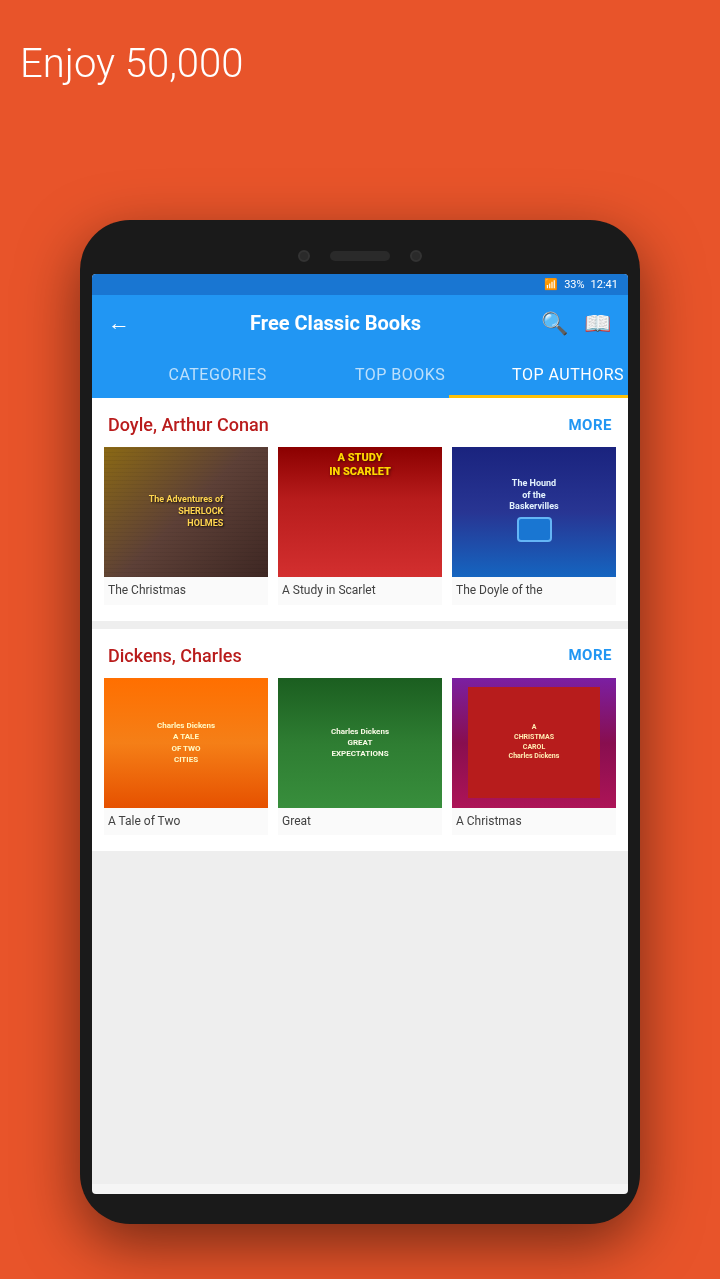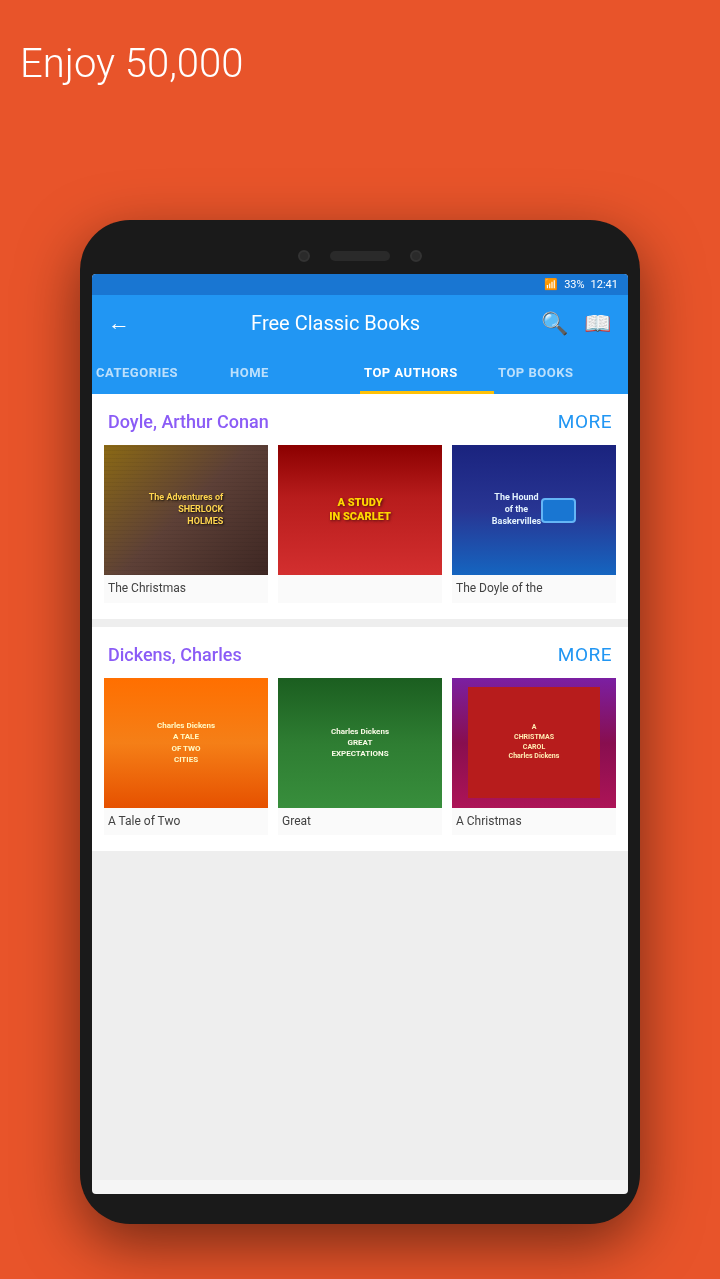--- a/index.html
+++ b/index.html
@@ -86,42 +86,42 @@
       display: flex;
       align-items: center;
       padding: 0 16px;
       height: 56px;
       gap: 16px;
     }
 
     .app-bar-title {
       flex: 1;
       font-size: 20px;
-      font-weight: 400;
+      font-weight: 700;
       text-align: center;
     }
 
     .app-bar-icon {
       font-size: 22px;
       cursor: pointer;
     }
 
     
     .tabs {
       background: #2196F3;
       display: flex;
       overflow: hidden;
     }
 
     .tab {
       flex: 1;
-      text-align: left;
+      text-align: right;
       color: rgba(255,255,255,0.7);
-      font-size: 13px;
-      font-weight: 700;
+      font-size: 16px;
+      font-weight: 400;
       padding: 14px 4px;
       cursor: pointer;
       position: relative;
       letter-spacing: 0.5px;
       text-transform: uppercase;
     }
 
     .tab.active {
       color: white;
     }
@@ -152,27 +152,27 @@
     .author-header {
       display: flex;
       justify-content: space-between;
       align-items: center;
       padding: 16px 16px 12px;
     }
 
     .author-name {
       font-size: 18px;
       font-weight: 500;
-      color: #8b5cf6;
+      color: #b91c1c;
     }
 
     .more-link {
       color: #2196F3;
-      font-size: 19px;
-      font-weight: 400;
+      font-size: 15px;
+      font-weight: 700;
       cursor: pointer;
       letter-spacing: 0.5px;
     }
 
     .books-row {
       display: flex;
       padding: 0 12px 16px;
       gap: 10px;
     }
 
@@ -212,39 +212,40 @@
       z-index: 1;
       text-shadow: 1px 1px 2px rgba(0,0,0,0.8);
       line-height: 1.3;
     }
 
     
     .cover-scarlet {
       background: linear-gradient(180deg, #8B0000 0%, #B71C1C 40%, #D32F2F 100%);
       height: 100%;
       display: flex;
-      align-items: center;
+      align-items: flex-start;
       justify-content: center;
     }
     .cover-scarlet-text {
       color: #FFD700;
       font-size: 11px;
       font-weight: 900;
       text-align: center;
       padding: 4px;
       text-transform: uppercase;
       line-height: 1.3;
       text-shadow: 1px 1px 3px rgba(0,0,0,0.6);
     }
 
     
     .cover-hound {
       background: linear-gradient(180deg, #1A237E 0%, #283593 50%, #1565C0 100%);
       height: 100%;
       display: flex;
+      flex-direction: column;
       align-items: center;
       justify-content: center;
       padding: 6px;
     }
     .cover-hound-text {
       color: #E3F2FD;
       font-size: 9px;
       font-weight: bold;
       text-align: center;
       line-height: 1.3;
@@ -350,27 +351,24 @@
       <span class="app-bar-title">Free Classic Books</span>
       <span class="app-bar-icon">🔍</span>
       <span class="app-bar-icon">📖</span>
     </div>
 
     <div class="tabs">
       <div class="tab">
         <span>CATEGORIES</span>
       </div>
       <div class="tab">
-        <span>HOME</span>
+        <span>TOP BOOKS</span>
       </div>
       <div class="tab active">
         <span>TOP AUTHORS</span>
-      </div>
-      <div class="tab">
-        <span>TOP BOOKS</span>
       </div>
     </div>
 
     <div class="content">
 
       <div class="author-section">
         <div class="author-header">
           <span class="author-name">Doyle, Arthur Conan</span>
           <span class="more-link">MORE</span>
         </div>
@@ -384,20 +382,21 @@
             </div>
             <div class="book-title">The Christmas</div>
           </div>
 
           <div class="book-item">
             <div class="book-cover">
               <div class="cover-scarlet">
                 <div class="cover-scarlet-text">A STUDY<br>IN SCARLET</div>
               </div>
             </div>
+            <div class="book-title">A Study in Scarlet</div>
           </div>
 
           <div class="book-item">
             <div class="book-cover">
               <div class="cover-hound">
                 <div class="cover-hound-text">The Hound<br>of the<br>Baskervilles</div>
                 <div class="cover-hound-emblem"></div>
               </div>
             </div>
             <div class="book-title">The Doyle of the</div>

